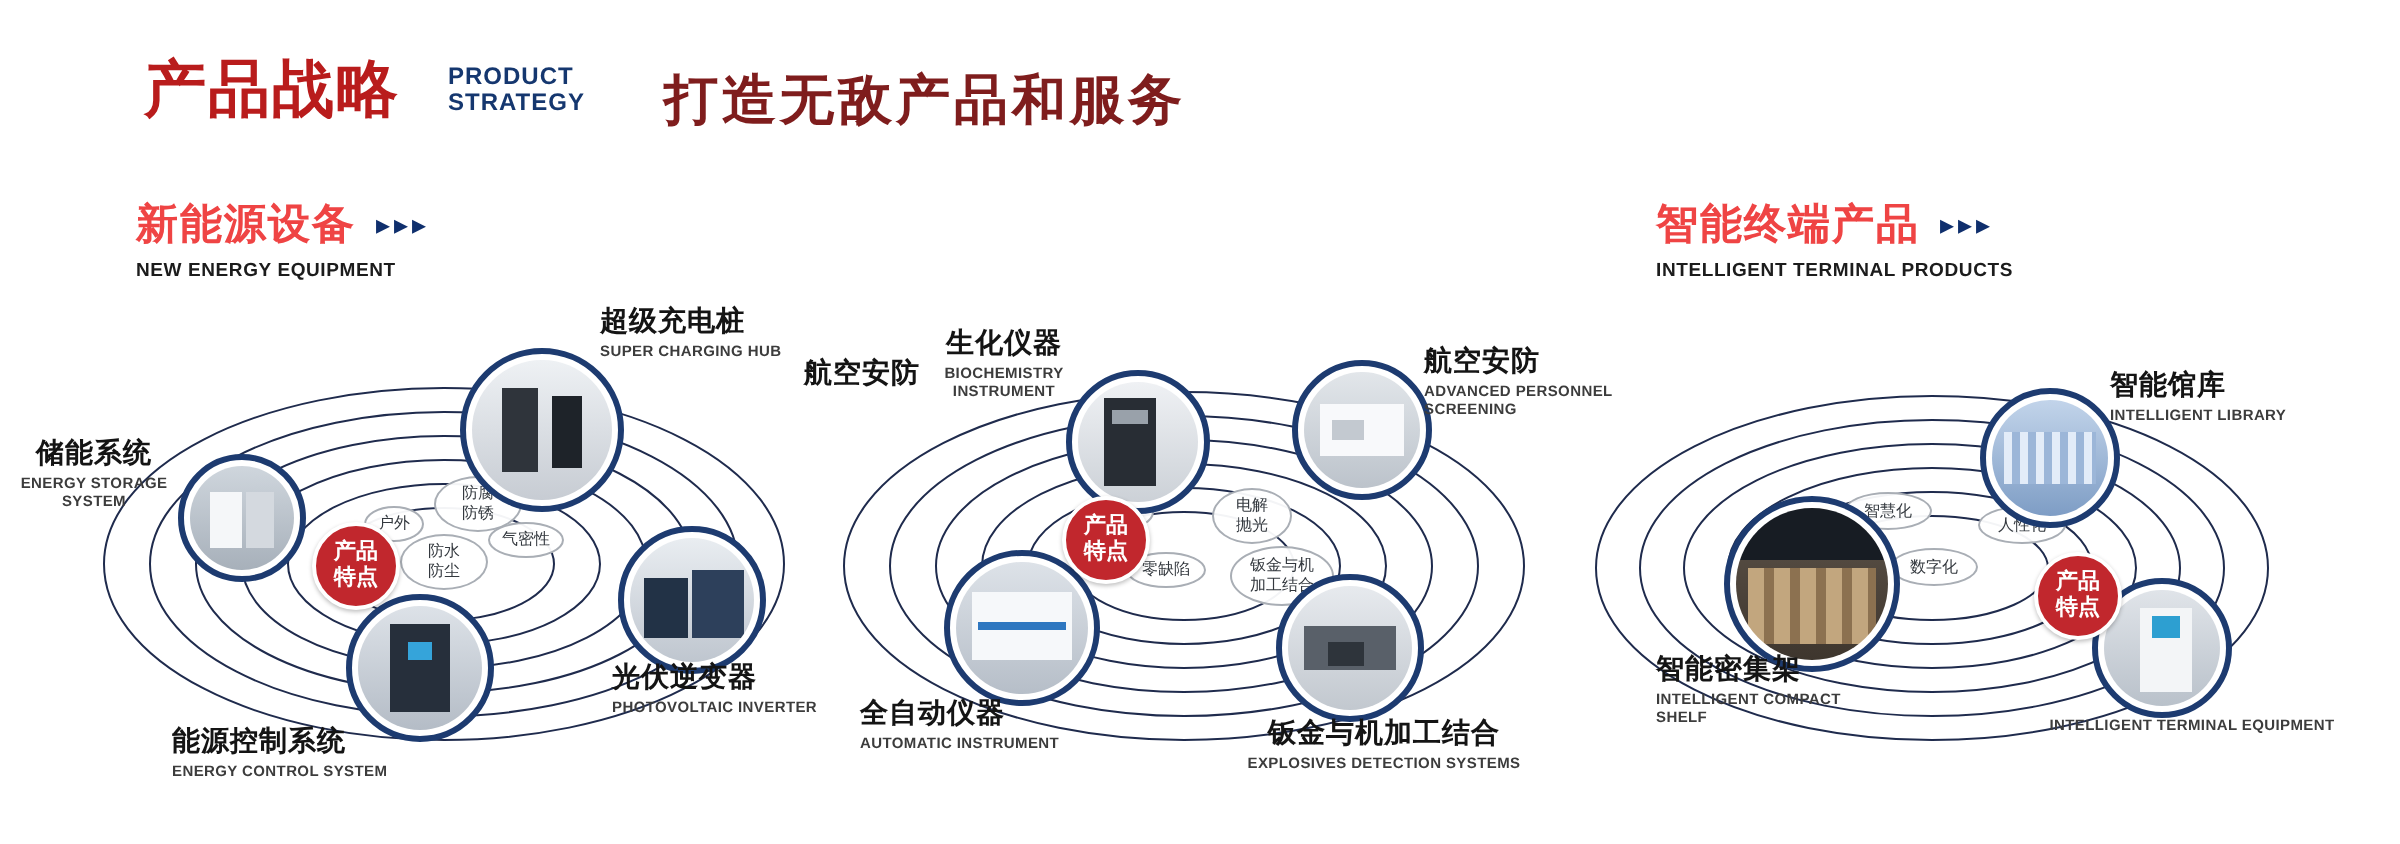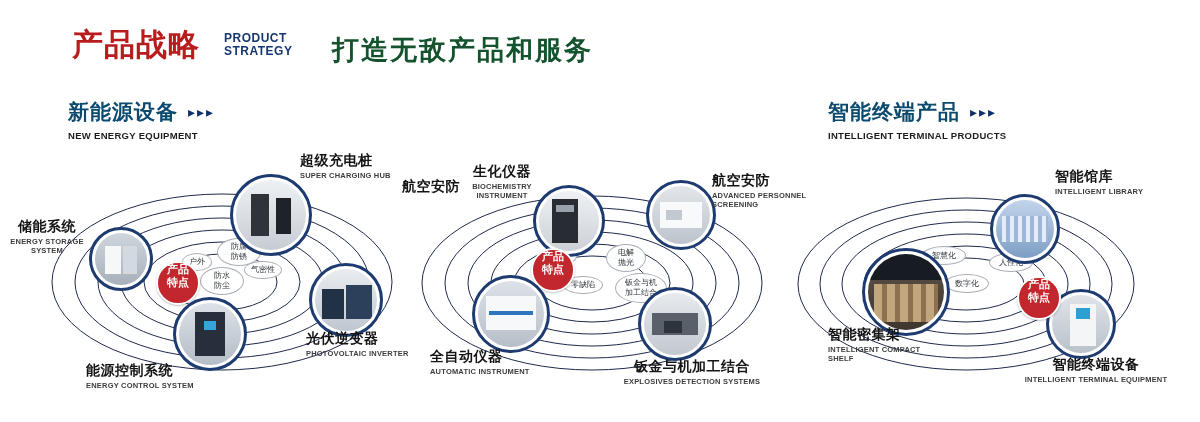--- a/index.html
+++ b/index.html
@@ -5,25 +5,25 @@
   html,body { margin:0; padding:0; background:#ffffff; }
   #canvas {
     position:relative; width:1200px; height:422px; overflow:hidden;
     background:#ffffff;
     font-family:"Liberation Sans","DejaVu Sans",sans-serif;
   }
 
   
   #brand-title { position:absolute; left:72px; top:24px; font-size:31px; font-weight:bold; color:#b91c1c; letter-spacing:1px; }
   #brand-sub   { position:absolute; left:224px; top:32px; font-size:12px; font-weight:bold; color:#15376f; line-height:13px; letter-spacing:.5px; }
-  #tagline     { position:absolute; left:332px; top:32px; font-size:27px; font-weight:bold; color:#14532d; letter-spacing:2px; }
+  #tagline     { position:absolute; left:332px; top:32px; font-size:27px; font-weight:bold; color:#7f1d1d; letter-spacing:2px; }
 
   
   .sec-head { position:absolute; z-index:6; }
-  .sec-head .t { font-size:21px; font-weight:bold; color:#0c4a6e; display:inline-block; letter-spacing:1px; }
+  .sec-head .t { font-size:21px; font-weight:bold; color:#ef4444; display:inline-block; letter-spacing:1px; }
   .sec-head .arrows { font-size:14px; color:#0f2f6d; margin-left:10px; letter-spacing:2px; vertical-align:2px; }
   .sec-head .en2 { font-size:9.5px; color:#1c1c1c; font-weight:bold; margin-top:4px; letter-spacing:.3px; }
   #sec-head-1 { left:68px;  top:98px; }
   #sec-head-2 { left:452px; top:98px; }
   #sec-head-3 { left:828px; top:98px; }
 
   
   .orbit { position:absolute; z-index:1; }
   .orbit ellipse { fill:none; stroke:#1f2b4d; stroke-width:1; }
   #orbit-1 { left:48px;  top:192px; }
@@ -54,21 +54,21 @@
   #n-screen::before { background-image:linear-gradient(#c3c9d0,#c3c9d0),linear-gradient(#f8f9fb,#f8f9fb),linear-gradient(180deg,#e2e6ea,#bcc3cb); background-size:16px 10px,42px 26px,100% 100%; background-position:14px 24px,8px 16px,0 0; }
   #n-auto::before { background-image:linear-gradient(#2e77c0,#2e77c0),linear-gradient(#f6f8fa,#f6f8fa),linear-gradient(180deg,#dde2e8,#b6bec8); background-size:44px 4px,50px 34px,100% 100%; background-position:11px 30px,8px 15px,0 0; }
   #n-explosive::before { background-image:linear-gradient(#2e343b,#2e343b),linear-gradient(#596069,#596069),linear-gradient(180deg,#e7eaee,#c2c8cf); background-size:18px 12px,46px 22px,100% 100%; background-position:20px 28px,8px 20px,0 0; }
   #n-library::before { background-image:repeating-linear-gradient(90deg,#e3ecf8 0 4px,#9cb6d8 4px 8px),linear-gradient(180deg,#c2d4ea,#7e9dc5); background-size:46px 26px,100% 100%; background-position:6px 16px,0 0; }
   #n-shelf::before { background-image:repeating-linear-gradient(90deg,#c2a67e 0 8px,#8c7150 8px 13px),linear-gradient(#171c23,#171c23),linear-gradient(180deg,#5d5349,#3e362e); background-size:64px 38px,100% 26px,100% 100%; background-position:6px 30px,0 0,0 0; }
   #n-terminal::before { background-image:linear-gradient(#2d9fd1,#2d9fd1),linear-gradient(#f3f5f7,#f3f5f7),linear-gradient(180deg,#e0e4e9,#b9c1ca); background-size:14px 11px,26px 42px,100% 100%; background-position:24px 13px,18px 9px,0 0; }
 
   
   .badge { position:absolute; z-index:4; width:40px; height:40px; border-radius:50%;
            background:#c1272d; border:2px solid #ffffff; box-shadow:0 1px 2px rgba(0,0,0,.25);
-           display:flex; justify-content:center; }
+           display:flex; align-items:center; justify-content:center; }
   .badge span { display:block; width:24px; color:#ffffff; font-size:11px; font-weight:bold; text-align:center; line-height:1.15; }
   #badge-1 { left:156px;  top:261px; }
   #badge-2 { left:531px;  top:248px; }
   #badge-3 { left:1017px; top:276px; }
 
   
   .tag { position:absolute; z-index:2; box-sizing:border-box; border:1px solid #a9aeb5; border-radius:50%;
          background:rgba(255,255,255,.95); color:#33383e; font-size:8px; line-height:1.25; text-align:center;
          display:flex; align-items:center; justify-content:center; }
   #tag-s1-0 { left:217px; top:238px; width:44px; height:28px; padding:0 12px;text-align:center; }
@@ -89,21 +89,21 @@
   .label .en { font-size:7.5px; font-weight:bold; color:#3c3c3c; letter-spacing:.2px; margin-top:2px; }
   #lbl-charger   { left:300px; top:152px; }
   #lbl-storage   { left:4px;   top:218px; width:86px; text-align:center; }
   #lbl-inverter  { left:306px; top:330px; }
   #lbl-control   { left:86px;  top:362px; }
   #lbl-hk-extra  { left:402px; top:178px; }
   #lbl-biochem   { left:450px; top:163px; width:104px; text-align:center; }
   #lbl-screen    { left:712px; top:172px; width:100px; }
   #lbl-auto      { left:430px; top:348px; }
   #lbl-explosive { left:612px; top:358px; width:160px; text-align:center; }
-  #lbl-library   { left:1055px;top:168px; }
+  #lbl-library   { left:1055px;top:184px; }
   #lbl-shelf     { left:828px; top:326px; width:100px; }
   #lbl-terminal  { left:1016px;top:356px; width:160px; text-align:center; }
 </style>
 </head>
 <body>
 
 <div id="canvas">
 
   <div id="brand-title">产品战略</div>
   <div id="brand-sub">
@@ -219,17 +219,16 @@
 
   <div class="label" id="lbl-library">
     <div class="cn">智能馆库</div>
     <div class="en">INTELLIGENT LIBRARY</div>
   </div>
   <div class="label" id="lbl-shelf">
     <div class="cn">智能密集架</div>
     <div class="en">INTELLIGENT COMPACT SHELF</div>
   </div>
   <div class="label" id="lbl-terminal">
-    <div class="cn">智能终端设备</div>
     <div class="en">INTELLIGENT TERMINAL EQUIPMENT</div>
   </div>
 
 </div>
 
 </body></html>

